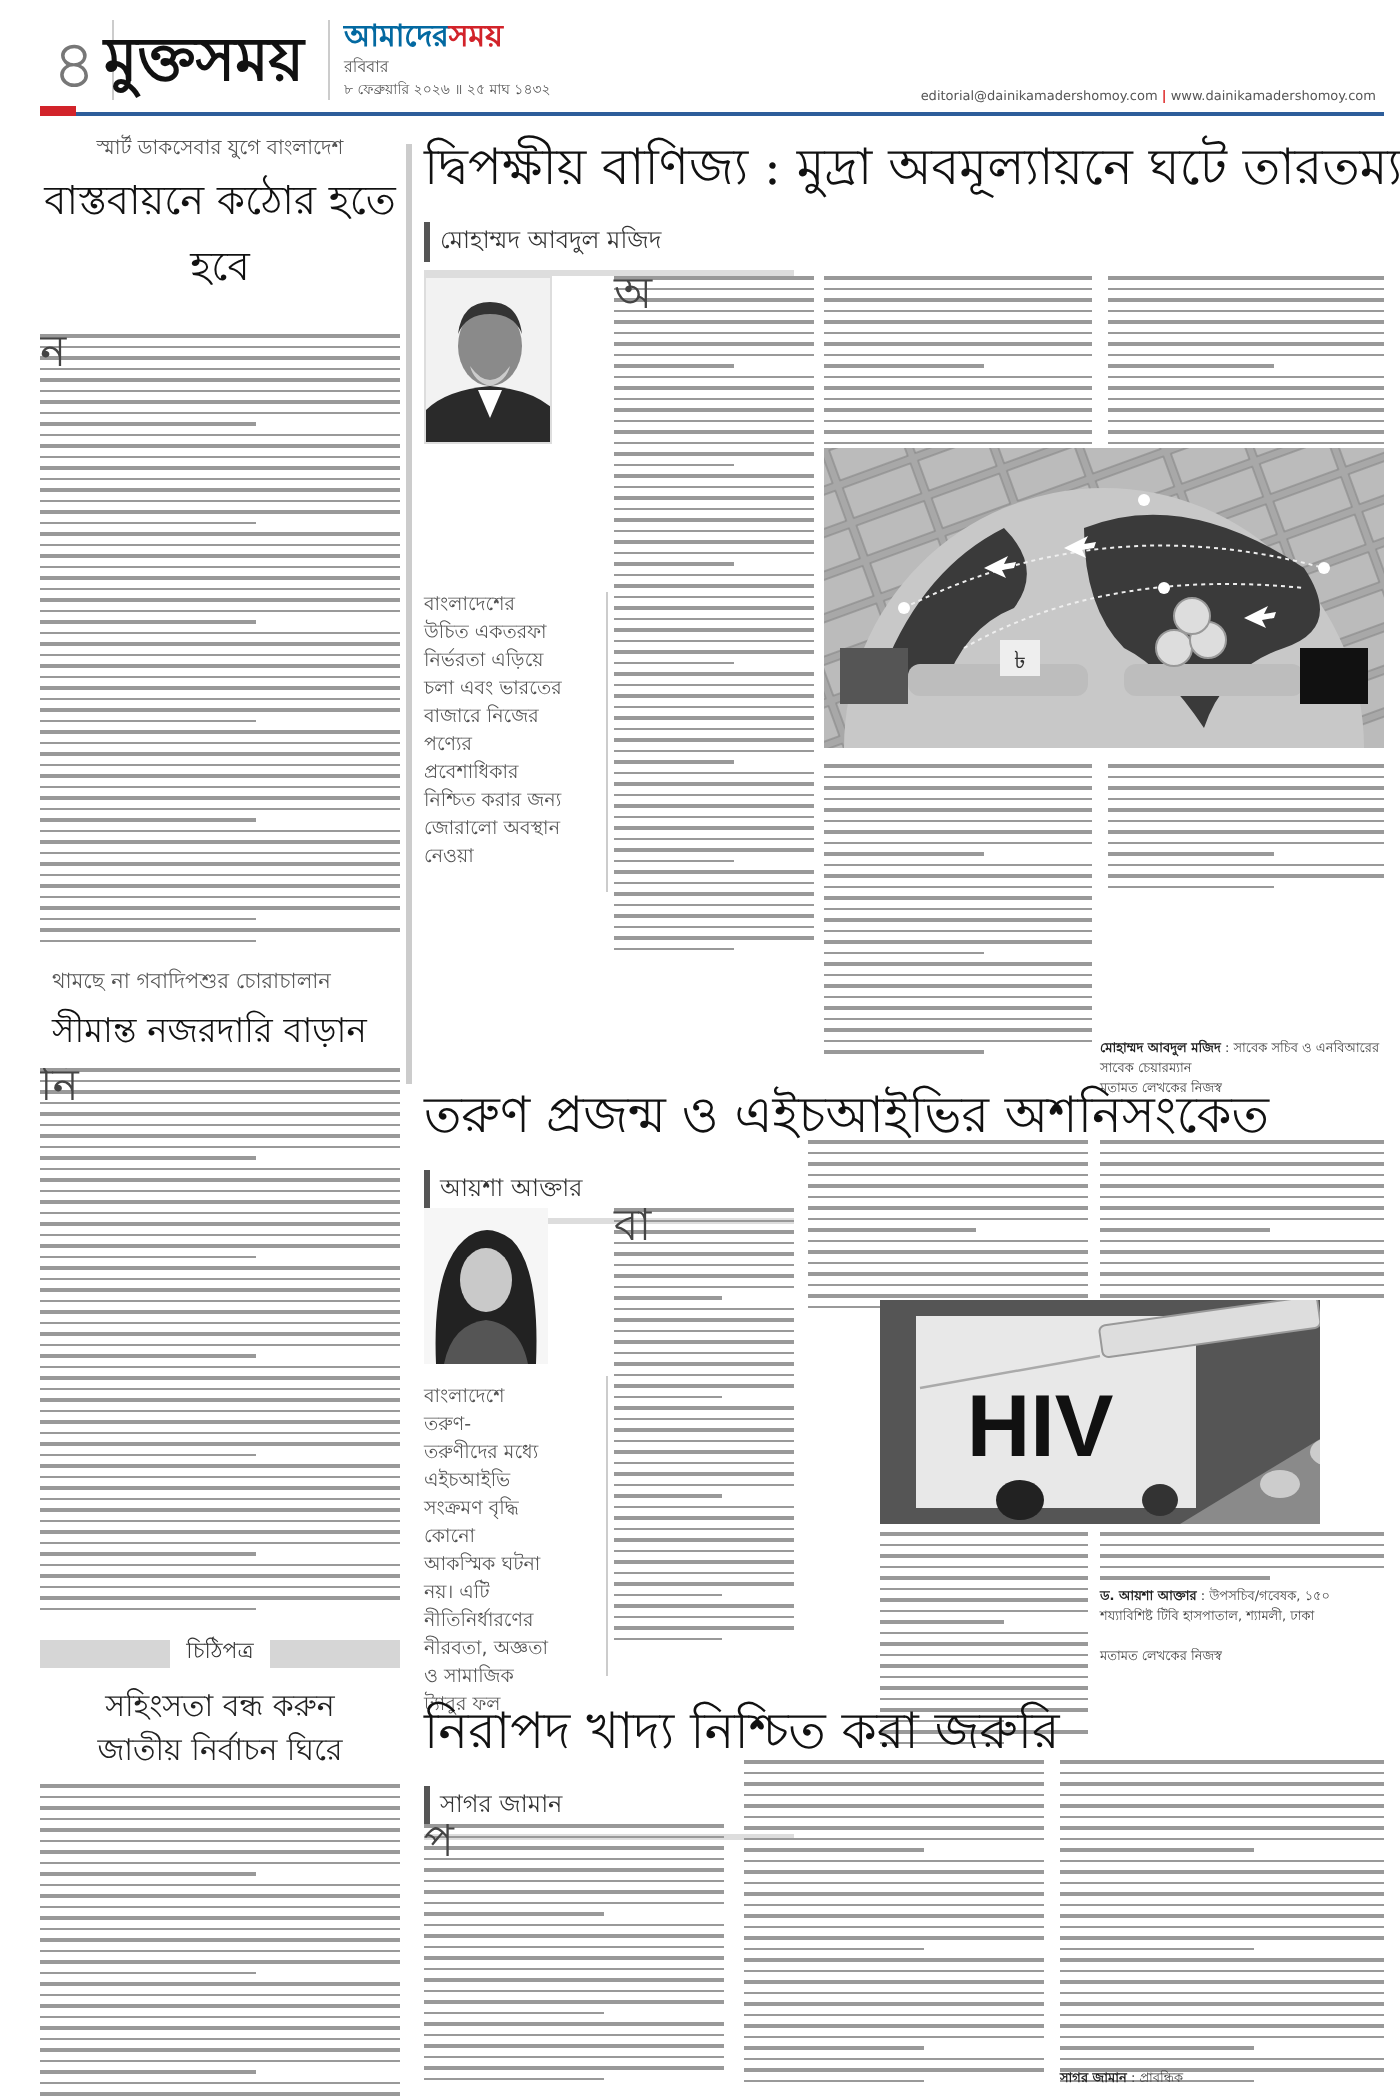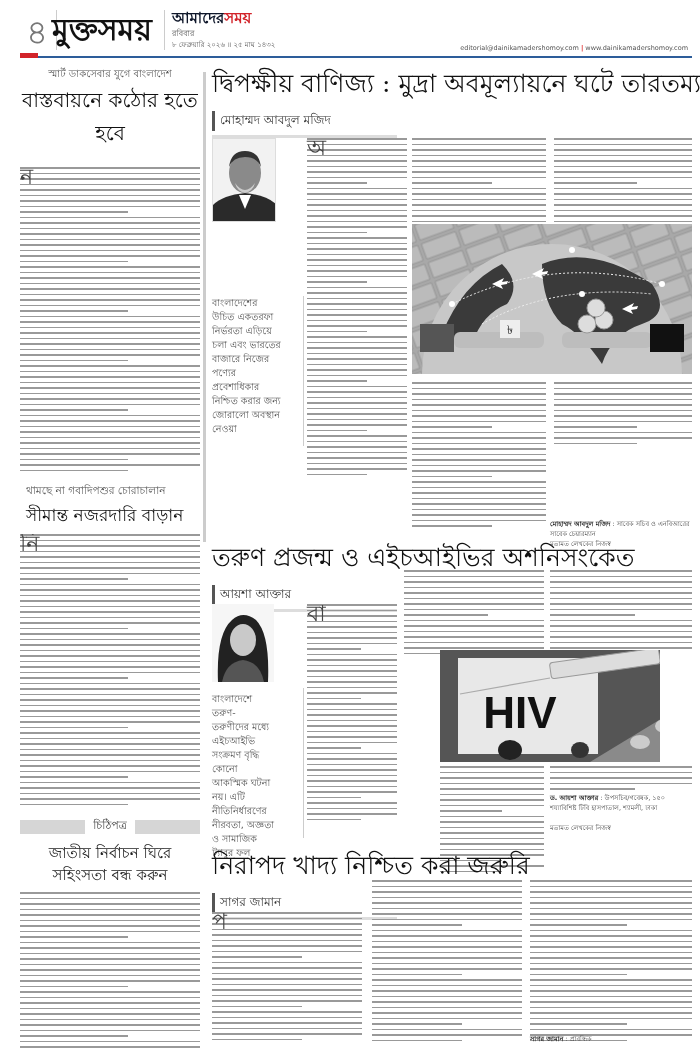--- a/index.html
+++ b/index.html
@@ -7,21 +7,21 @@
   body { font-family: "DejaVu Sans", sans-serif; color: #222; position: relative; }
 
   
   .header { position: absolute; left: 0; top: 0; width: 700px; height: 56px; }
   .page-no { position: absolute; left: 26px; top: 6px; font-size: 34px; color: #777; font-family: "DejaVu Sans", sans-serif; font-weight: 300; }
   .hdr-div1 { position: absolute; left: 56px; top: 10px; width: 1px; height: 40px; background: #ccc; }
   .section-name { position: absolute; left: 52px; top: 6px; font-size: 30px; font-weight: bold; color: #111; font-family: "DejaVu Serif", serif; }
   .section-name-line { position: absolute; left: 66px; top: 21px; width: 86px; height: 1px; background: #d22; }
   .hdr-div2 { position: absolute; left: 164px; top: 10px; width: 1px; height: 40px; background: #ccc; }
   .masthead { position: absolute; left: 172px; top: 6px; font-size: 15px; font-weight: bold; font-family: "DejaVu Serif", serif; }
-  .masthead .g { color: #0f172a; }
+  .masthead .g { color: #0369a1; }
   .masthead .r { color: #d2232a; }
   .day { position: absolute; left: 172px; top: 27px; font-size: 8px; color: #555; }
   .date { position: absolute; left: 172px; top: 39px; font-size: 7px; color: #555; }
   .contact { position: absolute; right: 12px; top: 44px; font-size: 6.5px; color: #555; }
   .contact .sep { color: #d22; font-weight: bold; }
   .rule-red { position: absolute; left: 20px; top: 53px; width: 18px; height: 5px; background: #d2232a; }
   .rule-blue { position: absolute; left: 20px; top: 56px; width: 672px; height: 2px; background: #2d5d9a; }
 
   
   .leftcol { position: absolute; left: 20px; top: 64px; width: 180px; height: 986px; }
@@ -195,22 +195,22 @@
       <div class="line"></div>
       <div class="line"></div>
       <div class="line short"></div>
     </div>
 
   <div class="letters-bar">
     <div class="bar"></div>
     <div class="lbl">চিঠিপত্র</div>
     <div class="bar"></div>
   </div>
+  <div class="letter-head">সহিংসতা বন্ধ করুন</div>
   <div class="letter-head">জাতীয় নির্বাচন ঘিরে</div>
-  <div class="letter-head">সহিংসতা বন্ধ করুন</div>
   <div class="text-block" id="let1" style="margin-top:6px">
       <div class="line"></div>
       <div class="line"></div>
       <div class="line"></div>
       <div class="line"></div>
       <div class="line"></div>
       <div class="line"></div>
       <div class="line"></div>
       <div class="line"></div>
       <div class="line short"></div>

